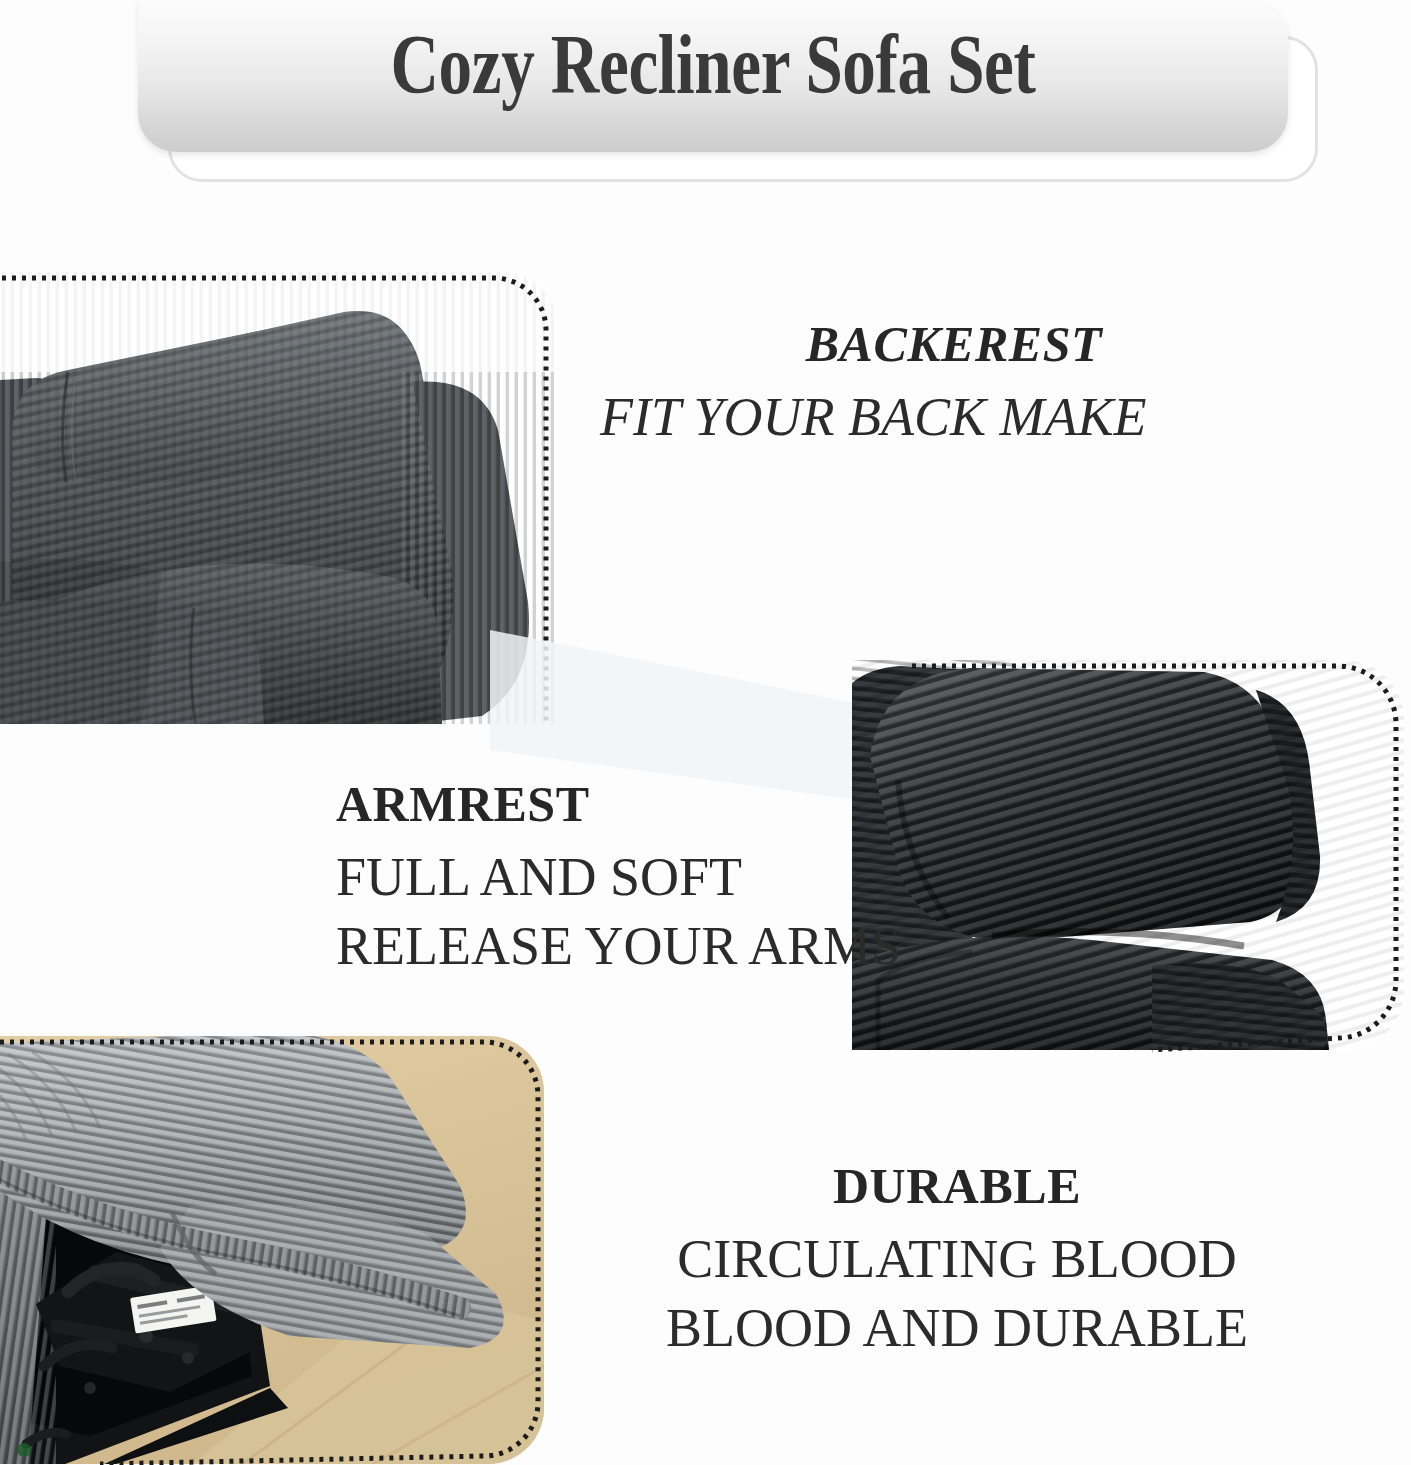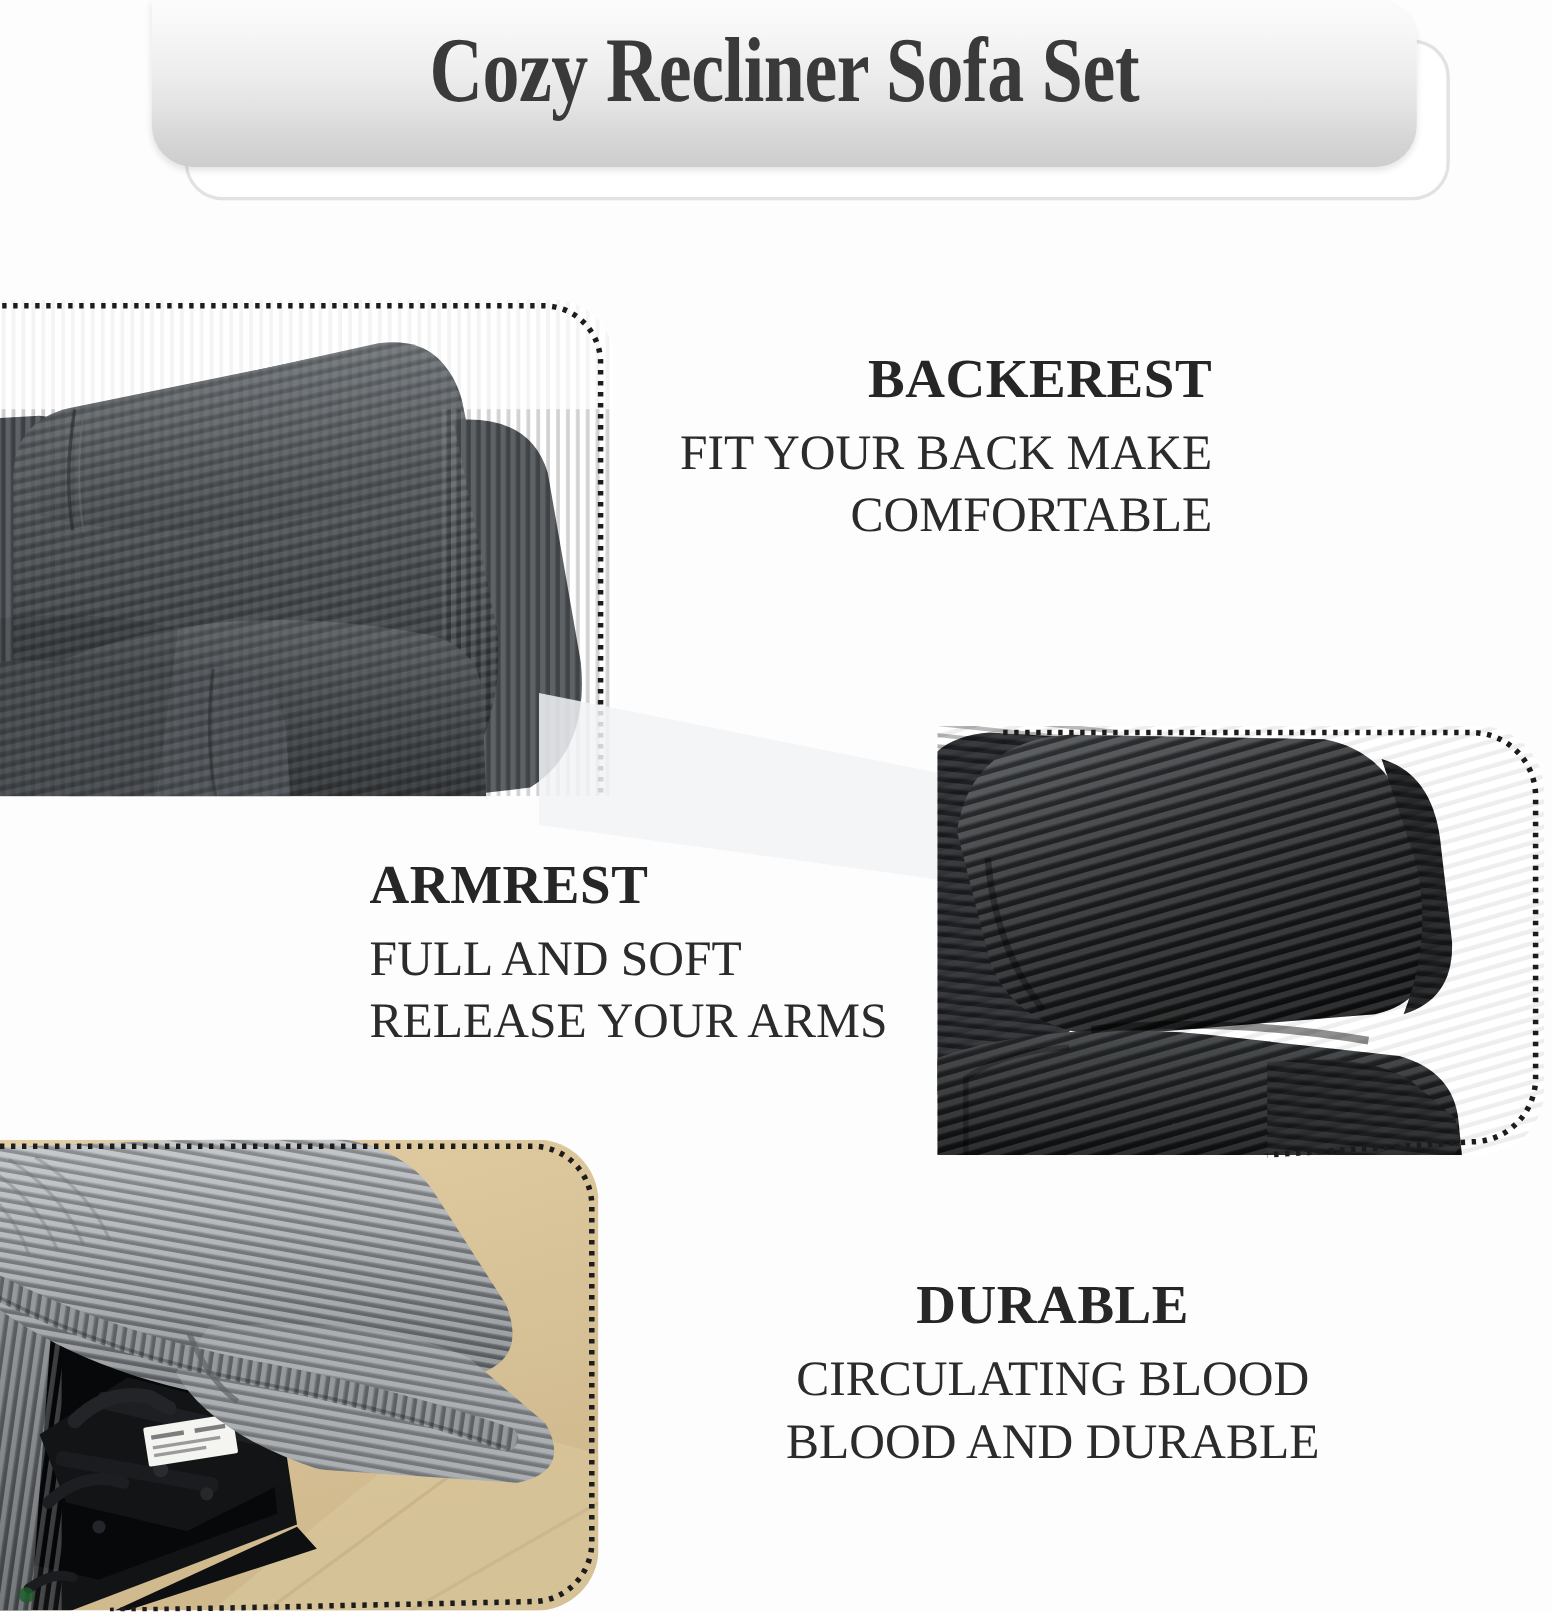--- a/index.html
+++ b/index.html
@@ -128,31 +128,32 @@
     font-weight: bold;
     font-size: 50px;
     letter-spacing: 0.5px;
     line-height: 1.05;
     margin: 0 0 12px 0;
     color: #262626;
   }
   .feature-line {
     font-family: "Liberation Serif", "DejaVu Serif", serif;
     font-weight: normal;
-    font-size: 45px;
+    font-size: 54px;
     line-height: 1.28;
     color: #2b2b2b;
     white-space: nowrap;
   }
 
   #block-backrest {
     left: 600px;
     top: 318px;
     width: 502px;
     text-align: right;
+    font-style: italic;
   }
   #block-armrest {
     left: 336px;
     top: 778px;
     width: 510px;
     text-align: left;
   }
   #block-footrest {
     left: 612px;
     top: 1160px;
@@ -403,21 +404,20 @@
     </svg>
     <svg class="dotted-frame" viewBox="0 0 620 430" preserveAspectRatio="none">
       <path d="M -30 6 H 544 A 54 54 0 0 1 598 60 V 366 A 54 54 0 0 1 544 420 L 160 428" fill="none" stroke="#1c1c1c" stroke-width="5" stroke-linecap="butt" stroke-dasharray="4 6"></path>
       <path d="M -30 6 Q -8 8 0 36" fill="none" stroke="#1c1c1c" stroke-width="5" stroke-dasharray="4 6"></path>
     </svg>
   </div>
 
   <div class="feature-block" id="block-backrest">
     <div class="feature-heading">BACKEREST</div>
     <div class="feature-line">FIT YOUR BACK MAKE</div>
-    <div class="feature-line">COMFORTABLE</div>
   </div>
 
   <div class="feature-block" id="block-armrest">
     <div class="feature-heading">ARMREST</div>
     <div class="feature-line">FULL AND SOFT</div>
     <div class="feature-line">RELEASE YOUR ARMS</div>
   </div>
 
   <div class="feature-block" id="block-footrest">
     <div class="feature-heading">DURABLE</div>

